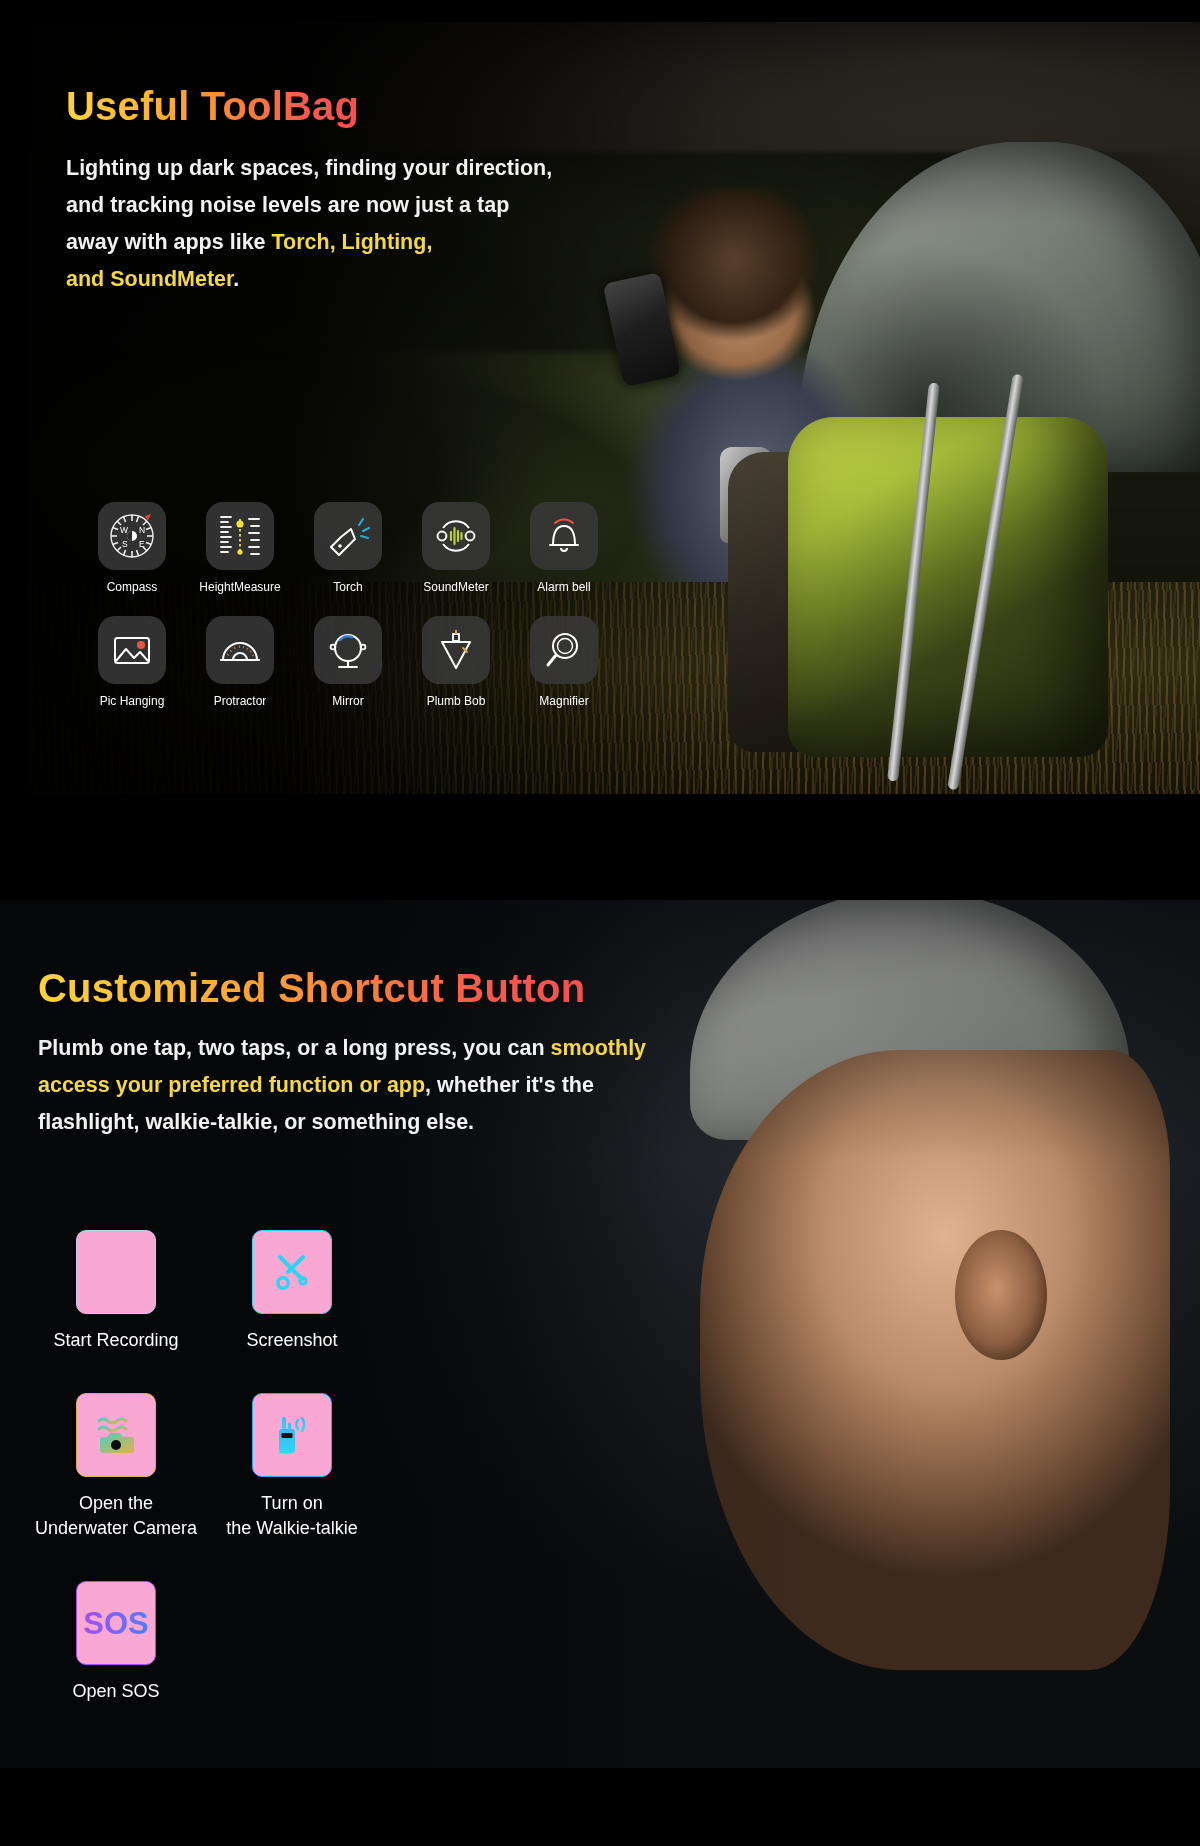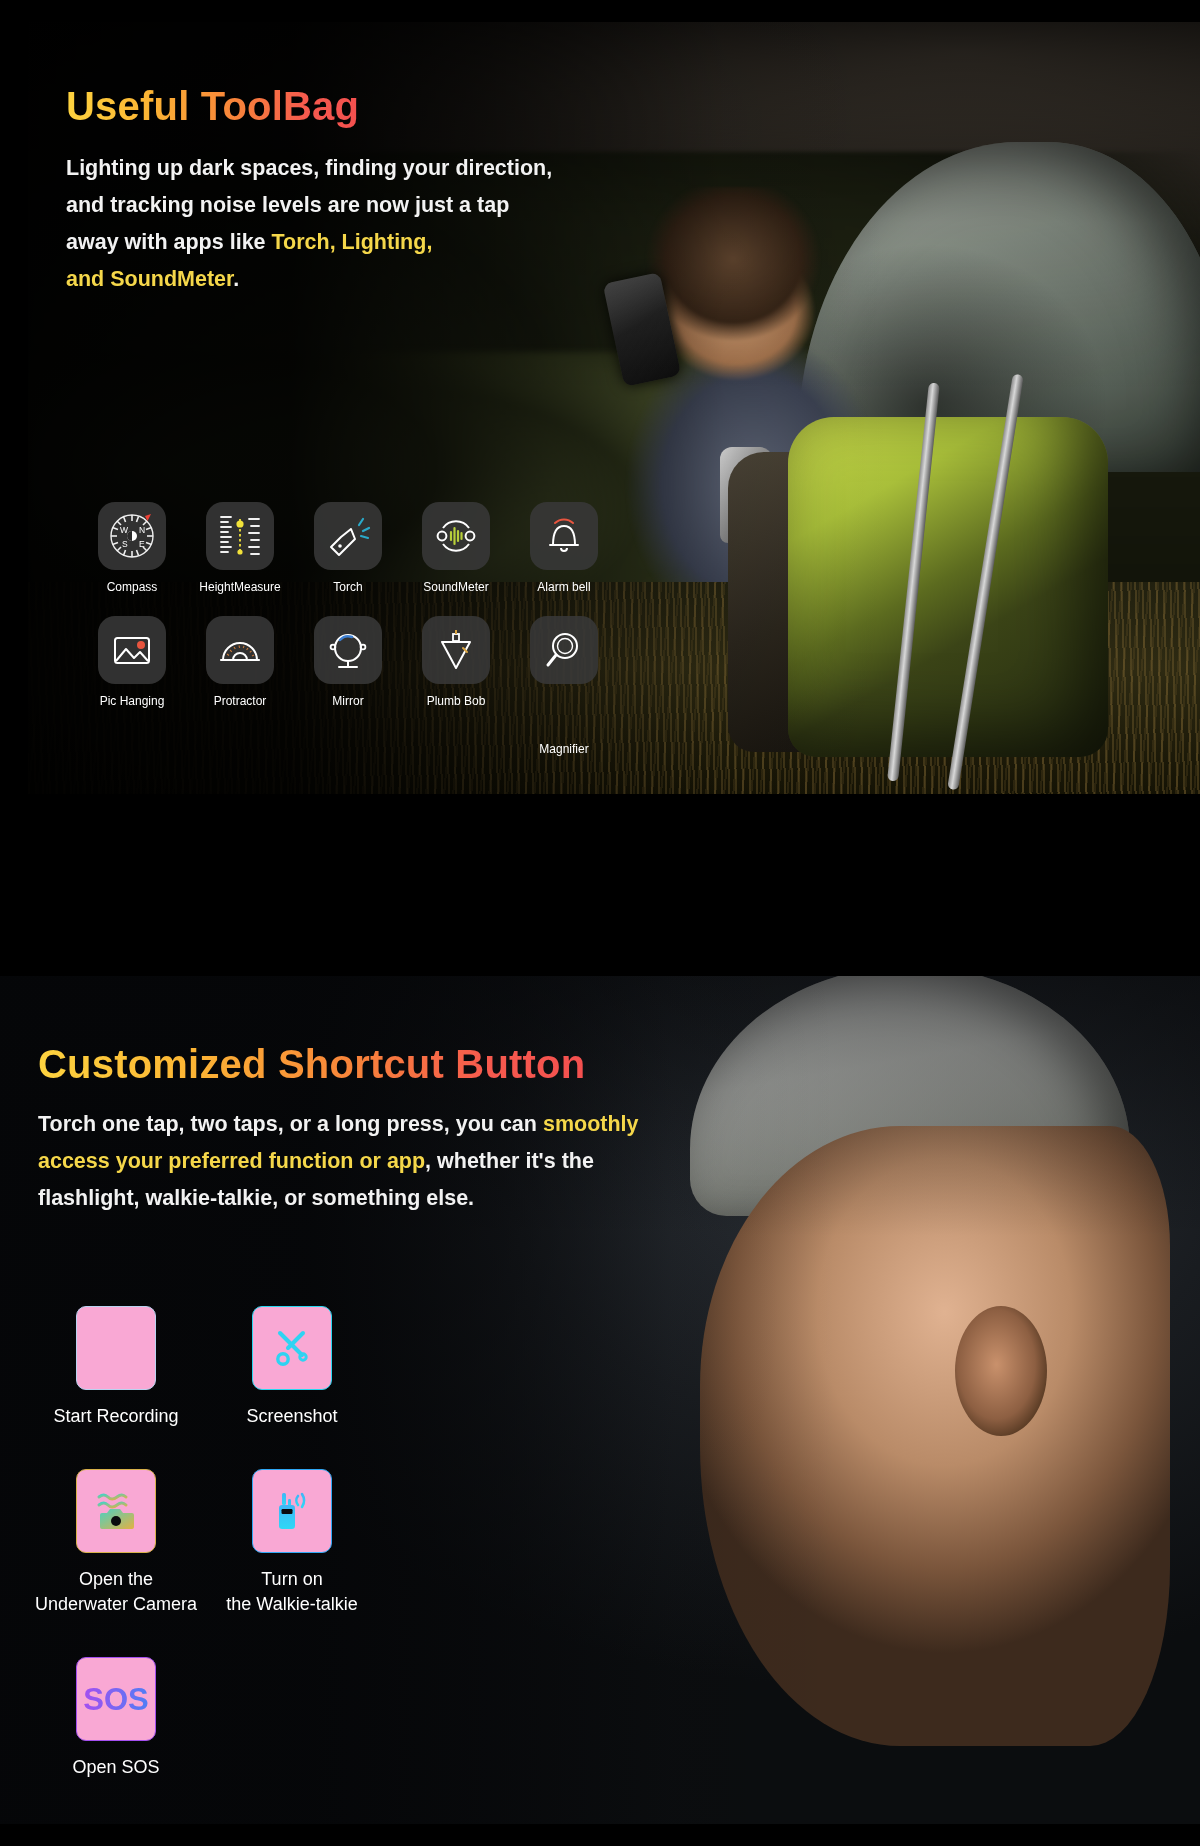--- a/index.html
+++ b/index.html
@@ -99,21 +99,21 @@
     background: linear-gradient(120deg,#d6d6d6,#8f8f8f 45%,#3d3d3d);
   }
   .s1-vignette {
     position:absolute; inset:0;
     background:
       linear-gradient(90deg, rgba(0,0,0,.96) 0%, rgba(0,0,0,.90) 22%, rgba(0,0,0,.45) 42%, rgba(0,0,0,.05) 58%, rgba(0,0,0,0) 72%),
       linear-gradient(180deg, rgba(0,0,0,.75) 0%, rgba(0,0,0,.18) 26%, rgba(0,0,0,0) 48%);
   }
 
   
-  #sec2 { top: 976px; height: 868px; background: #0d0f11; padding-left: 25px; }
+  #sec2 { top: 900px; height: 868px; background: #0d0f11; padding-left: 25px; }
   .s2-photo { position:absolute; inset:0; }
   .s2-bg {
     position:absolute; inset:0;
     background:
       radial-gradient(60% 60% at 72% 22%, #2b3036 0%, #191c20 50%, #0b0d0f 100%),
       linear-gradient(#14171a,#090a0c);
   }
   .s2-helmet {
     position:absolute; left:690px; top:-10px; width:440px; height:250px;
     border-radius: 240px 240px 40px 40px / 200px 200px 40px 40px;
@@ -375,21 +375,21 @@
             <rect x="22" y="9" width="6" height="7" fill="none" stroke="#fff" stroke-width="1.8"></rect>
             <line x1="25" y1="5" x2="25" y2="9" stroke="#d9a441" stroke-width="2"></line>
             <path d="M11 17 L39 17 L25 43 Z" fill="none" stroke="#fff" stroke-width="2" stroke-linejoin="round"></path>
             <line x1="11" y1="17" x2="39" y2="17" stroke="#fff" stroke-width="2"></line>
             <line x1="32" y1="23" x2="36" y2="27" stroke="#d9a441" stroke-width="2" stroke-linecap="round"></line>
           </svg>
         </div>
         <div class="tb-label">Plumb Bob</div>
       </div>
 
-      <div class="tb-cell" style="margin-top:22px;gap:48px;">
+      <div class="tb-cell" style="margin-top:22px;">
         <div class="tb-tile">
           <svg width="50" height="50" viewBox="0 0 50 50">
             <circle cx="26" cy="21" r="12" fill="none" stroke="#fff" stroke-width="2"></circle>
             <circle cx="26" cy="21" r="7.5" fill="none" stroke="#fff" stroke-width="1.4"></circle>
             <line x1="17" y1="30" x2="9" y2="40" stroke="#fff" stroke-width="3" stroke-linecap="round"></line>
           </svg>
         </div>
         <div class="tb-label">Magnifier</div>
       </div>
 
@@ -408,21 +408,21 @@
 
       <div class="s2-vignette"></div>
     </div>
 
     <div class="content" style="left:38px; top:66px;">
       <h1 class="headline">Customized Shortcut Button</h1>
     </div>
 
     <div class="content body-copy" style="left:38px; top:130px; width:680px;">
       <div>
-        <span>Torch one tap, two taps, or a long press, you can </span><span class="hl-y">smoothly</span>
+        <span>Plumb one tap, two taps, or a long press, you can </span><span class="hl-y">smoothly</span>
       </div>
       <div>
         <span class="hl-y">access your preferred function or app</span><span>, whether it's the</span>
       </div>
       <div><span>flashlight, walkie-talkie, or something else.</span></div>
     </div>
 
     <div class="content sc-grid" style="left:28px; top:330px;">
 
       <div class="sc-cell">

